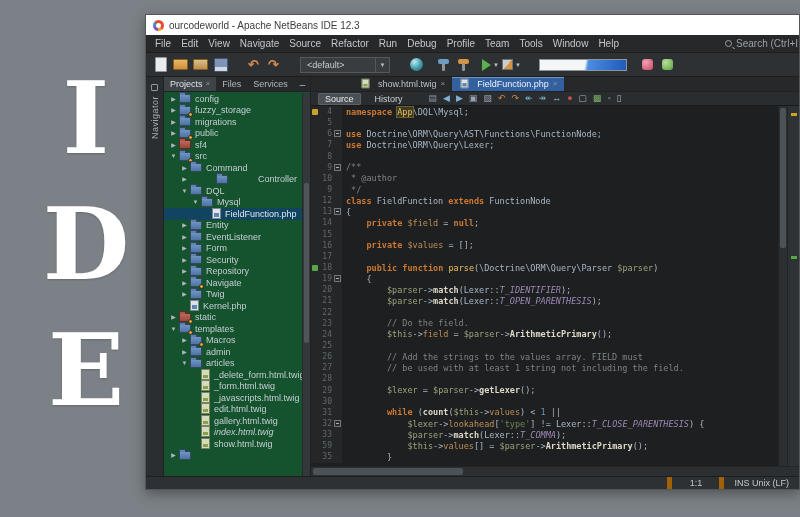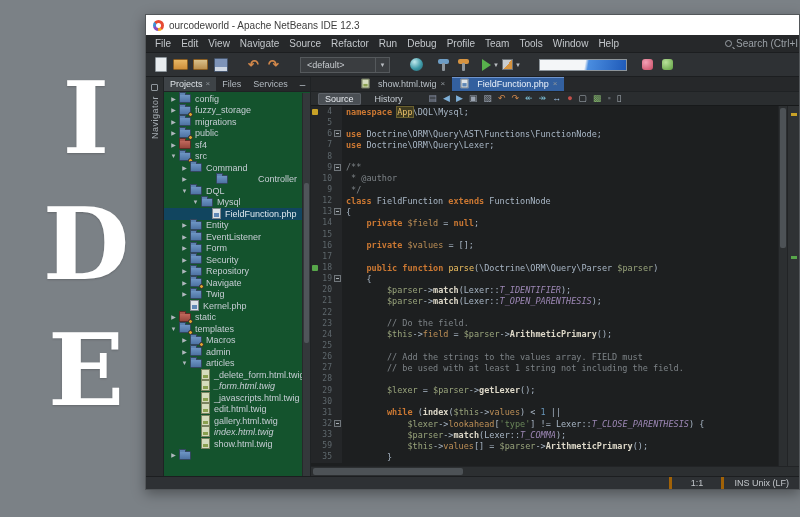--- a/index.html
+++ b/index.html
@@ -116,21 +116,21 @@
   .vscroll{width:9px;flex:0 0 auto;background:#2c2f31;border-left:1px solid #222426;position:relative}
   .vthumb{position:absolute;left:1px;right:1px;top:2px;height:140px;background:#4d5256;border-radius:2px}
   .errstripe{width:12px;flex:0 0 auto;background:#2f3234;border-left:1px solid #222426;position:relative}
   .err-warn{position:absolute;top:7px;left:3px;width:6px;height:3px;background:#c9a227}
   .err-ok{position:absolute;top:150px;left:3px;width:6px;height:3px;background:#57a64a}
   .hscroll{height:10px;flex:0 0 auto;background:#2c2f31;border-top:1px solid #222426;position:relative}
   .hthumb{position:absolute;top:1px;bottom:1px;left:2px;width:150px;background:#4d5256;border-radius:2px}
 
   .statusbar{height:13px;flex:0 0 auto;background:#2e3134;border-top:1px solid #1c1e20;display:flex;align-items:stretch;font-size:9px;color:#c3c7cb}
   .sb-fill{flex:1}
-  .sb-cell{border-left:3px solid #a16207;padding:0 10px;display:flex;align-items:center;white-space:nowrap}
+  .sb-cell{border-left:5px solid #a16207;padding:0 10px;display:flex;align-items:center;white-space:nowrap}
   .sb-caret{width:52px;justify-content:center}
 </style>
 </head>
 <body>
 
 <div class="letter" id="letter-i">I</div>
 <div class="letter" id="letter-d">D</div>
 <div class="letter" id="letter-e">E</div>
 
 <div class="window">
@@ -351,21 +351,21 @@
           <div class="trow" style="padding-left: 16px;">
             <span class="tarrow">▼</span>
             <span class="ti folder-blue"></span>
             <span>articles</span>
           </div>
           <div class="trow" style="padding-left: 27px;">
             <span class="tarrow"></span>
             <span class="ti twig-file"></span>
             <span>_delete_form.html.twig</span>
           </div>
-          <div class="trow" style="padding-left: 27px; font-style: italic;">
+          <div class="trow" style="padding-left: 27px;">
             <span class="tarrow"></span>
             <span class="ti twig-file"></span>
             <span>_form.html.twig</span>
           </div>
           <div class="trow" style="padding-left: 27px;">
             <span class="tarrow"></span>
             <span class="ti twig-file"></span>
             <span>_javascripts.html.twig</span>
           </div>
           <div class="trow" style="padding-left: 27px;">
@@ -664,21 +664,21 @@
                 <span class="foldc"></span>
               </span>
               <span class="ctext"></span>
             </div>
             <div class="cl">
               <span class="gut">
                 <span class="gmark"></span>
                 <span class="lnum">31</span>
                 <span class="foldc"></span>
               </span>
-              <span class="ctext"><span class="tk-pl">        </span><span class="tk-kw">while</span><span class="tk-pl"> (</span><span class="tk-call">index</span><span class="tk-pl">(</span><span class="tk-var">$this</span><span class="tk-pl">-&gt;</span><span class="tk-fld">values</span><span class="tk-pl">) &lt; </span><span class="tk-num">1</span><span class="tk-pl"> ||</span></span>
+              <span class="ctext"><span class="tk-pl">        </span><span class="tk-kw">while</span><span class="tk-pl"> (</span><span class="tk-call">count</span><span class="tk-pl">(</span><span class="tk-var">$this</span><span class="tk-pl">-&gt;</span><span class="tk-fld">values</span><span class="tk-pl">) &lt; </span><span class="tk-num">1</span><span class="tk-pl"> ||</span></span>
             </div>
             <div class="cl">
               <span class="gut">
                 <span class="gmark"></span>
                 <span class="lnum">32</span>
                 <span class="foldc">
                   <span class="foldbox"></span>
                 </span>
               </span>
               <span class="ctext"><span class="tk-pl">            </span><span class="tk-var">$lexer</span><span class="tk-pl">-&gt;</span><span class="tk-fld">lookahead</span><span class="tk-pl">[</span><span class="tk-str">'type'</span><span class="tk-pl">] != Lexer::</span><span class="tk-cons">T_CLOSE_PARENTHESIS</span><span class="tk-pl">) {</span></span>

